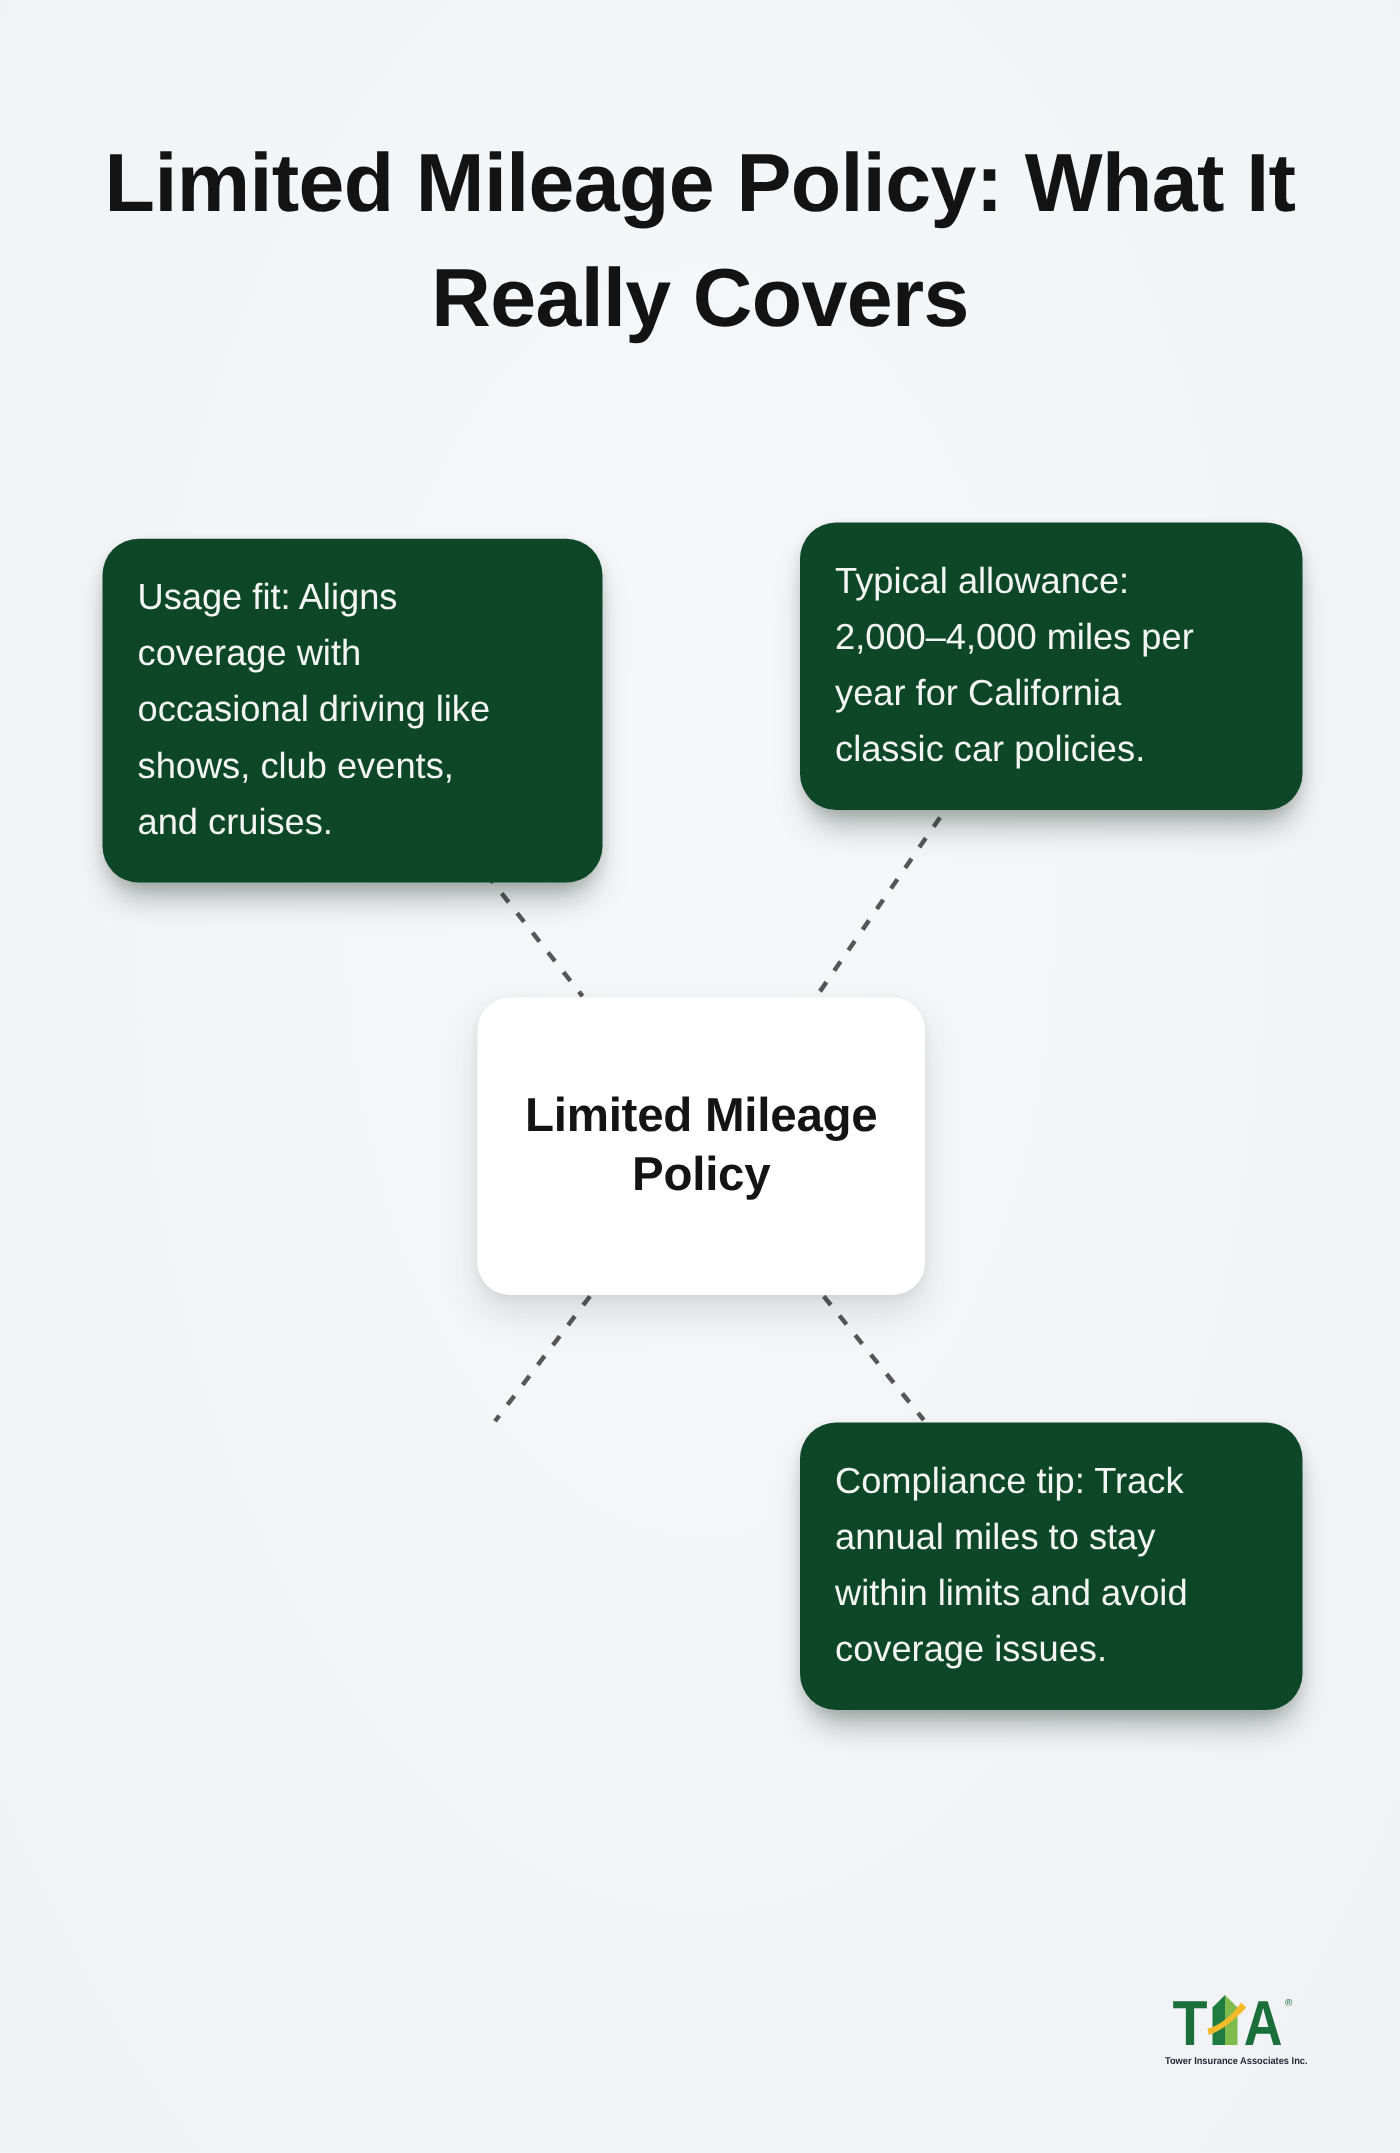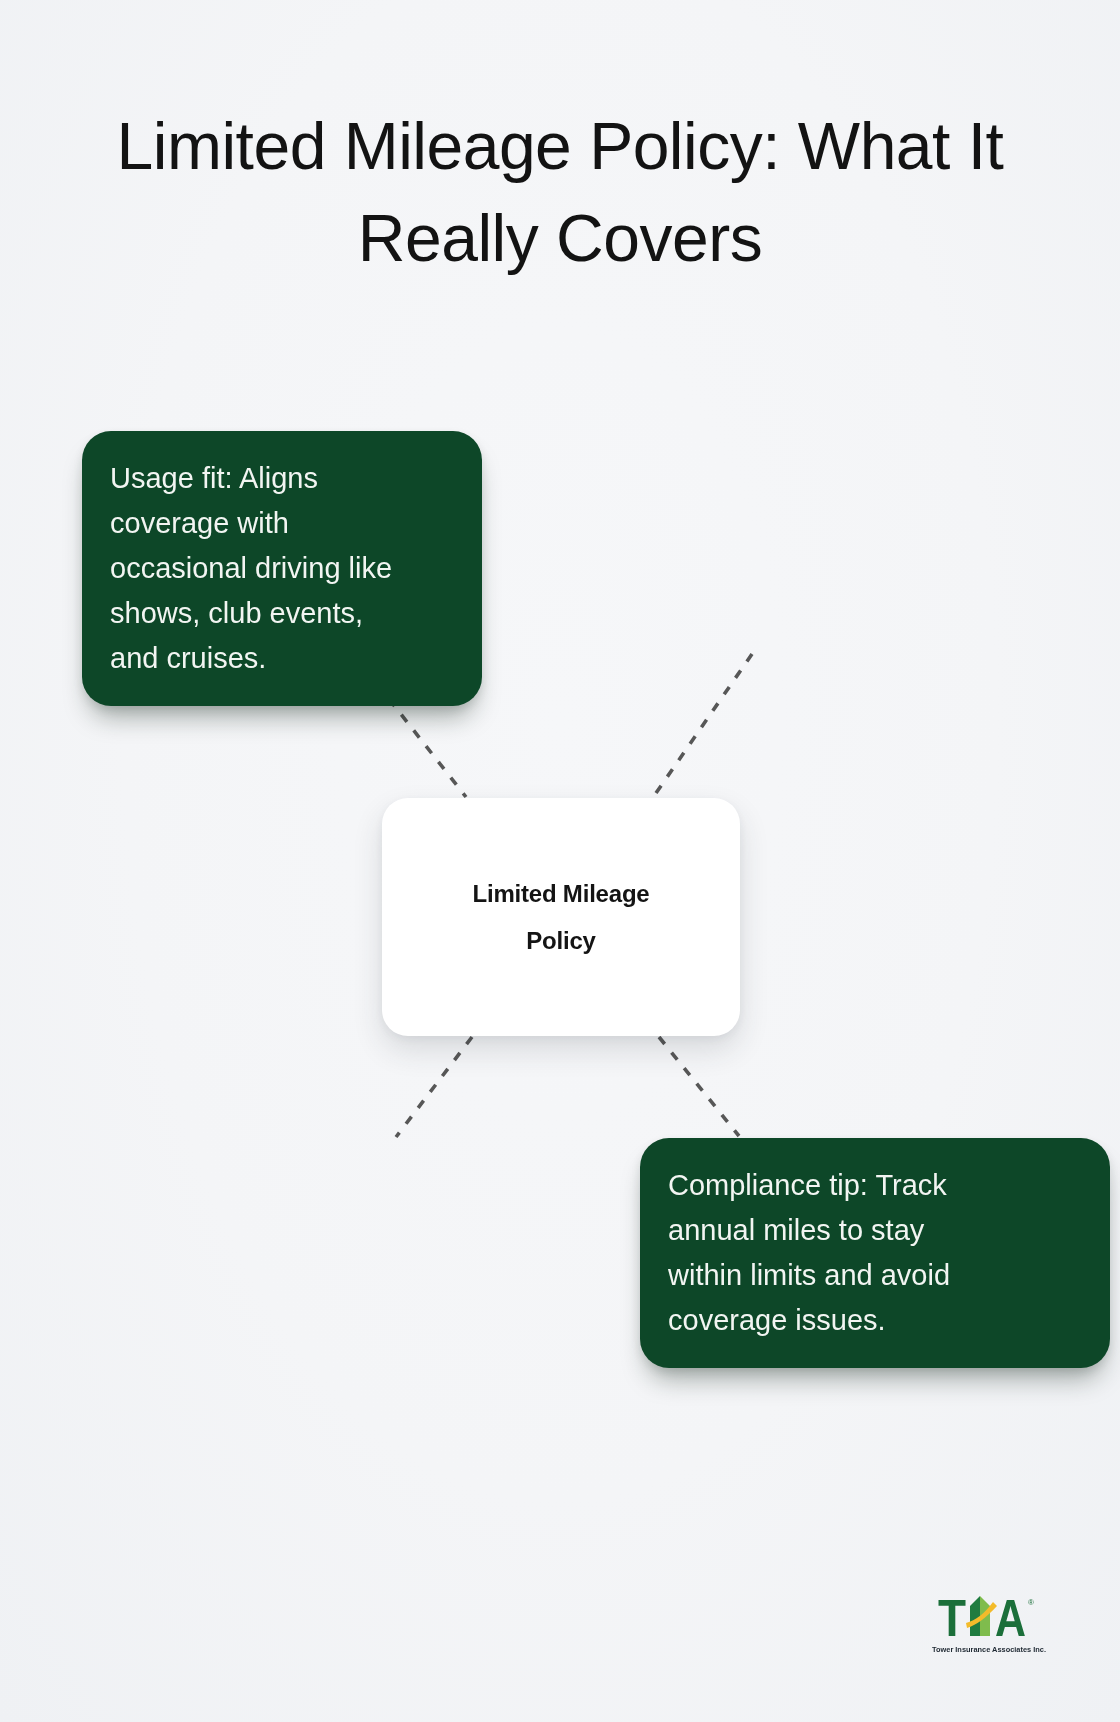--- a/index.html
+++ b/index.html
@@ -28,21 +28,21 @@
     width:1120px;height:1722px;
     background:radial-gradient(ellipse at 50% 42%, #f6f7f9 0%, var(--background) 55%, #eff1f4 100%);
   }
   .title{
     position:absolute;
     left:0;right:0;top:100px;
     margin:0;
     text-align:center;
     font-size:66px;
     line-height:92px;
-    font-weight:400;
+    font-weight:700;
     letter-spacing:-0.5px;
     color:var(--title-color);
     white-space:pre-line;
   }
   .connectors{
     position:absolute;
     left:0;top:0;
     width:1120px;height:1722px;
     pointer-events:none;
   }
@@ -61,36 +61,36 @@
     margin:0;
     padding:25px 26px 25px 28px;
     color:var(--card-text);
     font-size:29px;
     line-height:45px;
     white-space:pre-line;
   }
   .card-tl{left:82px;top:418px;width:400px;margin-top:13px;}
   .card-tr{left:640px;top:418px;width:402px;}
   .card-bl{left:82px;top:1138px;width:400px;}
-  .card-br{left:640px;top:1138px;width:470px;}
+  .card-br{left:640px;top:1138px;width:402px;}
   .node{
     position:absolute;
     left:382px;top:798px;
     width:358px;height:238px;
     background:var(--node-bg);
     border-radius:26px;
     box-shadow:0 14px 30px rgba(40,50,60,0.14), 0 3px 8px rgba(40,50,60,0.06);
     display:flex;
     align-items:center;
     justify-content:center;
   }
   .node-text{
     margin:0;
     text-align:center;
-    font-size:24px;
+    font-size:38px;
     line-height:47px;
     font-weight:700;
     letter-spacing:-0.2px;
     color:var(--node-text);
     white-space:pre-line;
   }
   .logo{
     position:absolute;
     left:932px;top:1594px;
     width:120px;height:66px;
@@ -114,20 +114,26 @@
   </svg>
 
   <div class="card card-tl">
     <p class="card-text">Usage fit: Aligns
 coverage with
 occasional driving like
 shows, club events,
 and cruises.</p>
   </div>
 
+  <div class="card card-tr">
+    <p class="card-text">Typical allowance:
+2,000–4,000 miles per
+year for California
+classic car policies.</p>
+  </div>
 
   <div class="node">
     <p class="node-text">Limited Mileage
 Policy</p>
   </div>
 
 
   <div class="card card-br">
     <p class="card-text">Compliance tip: Track
 annual miles to stay

